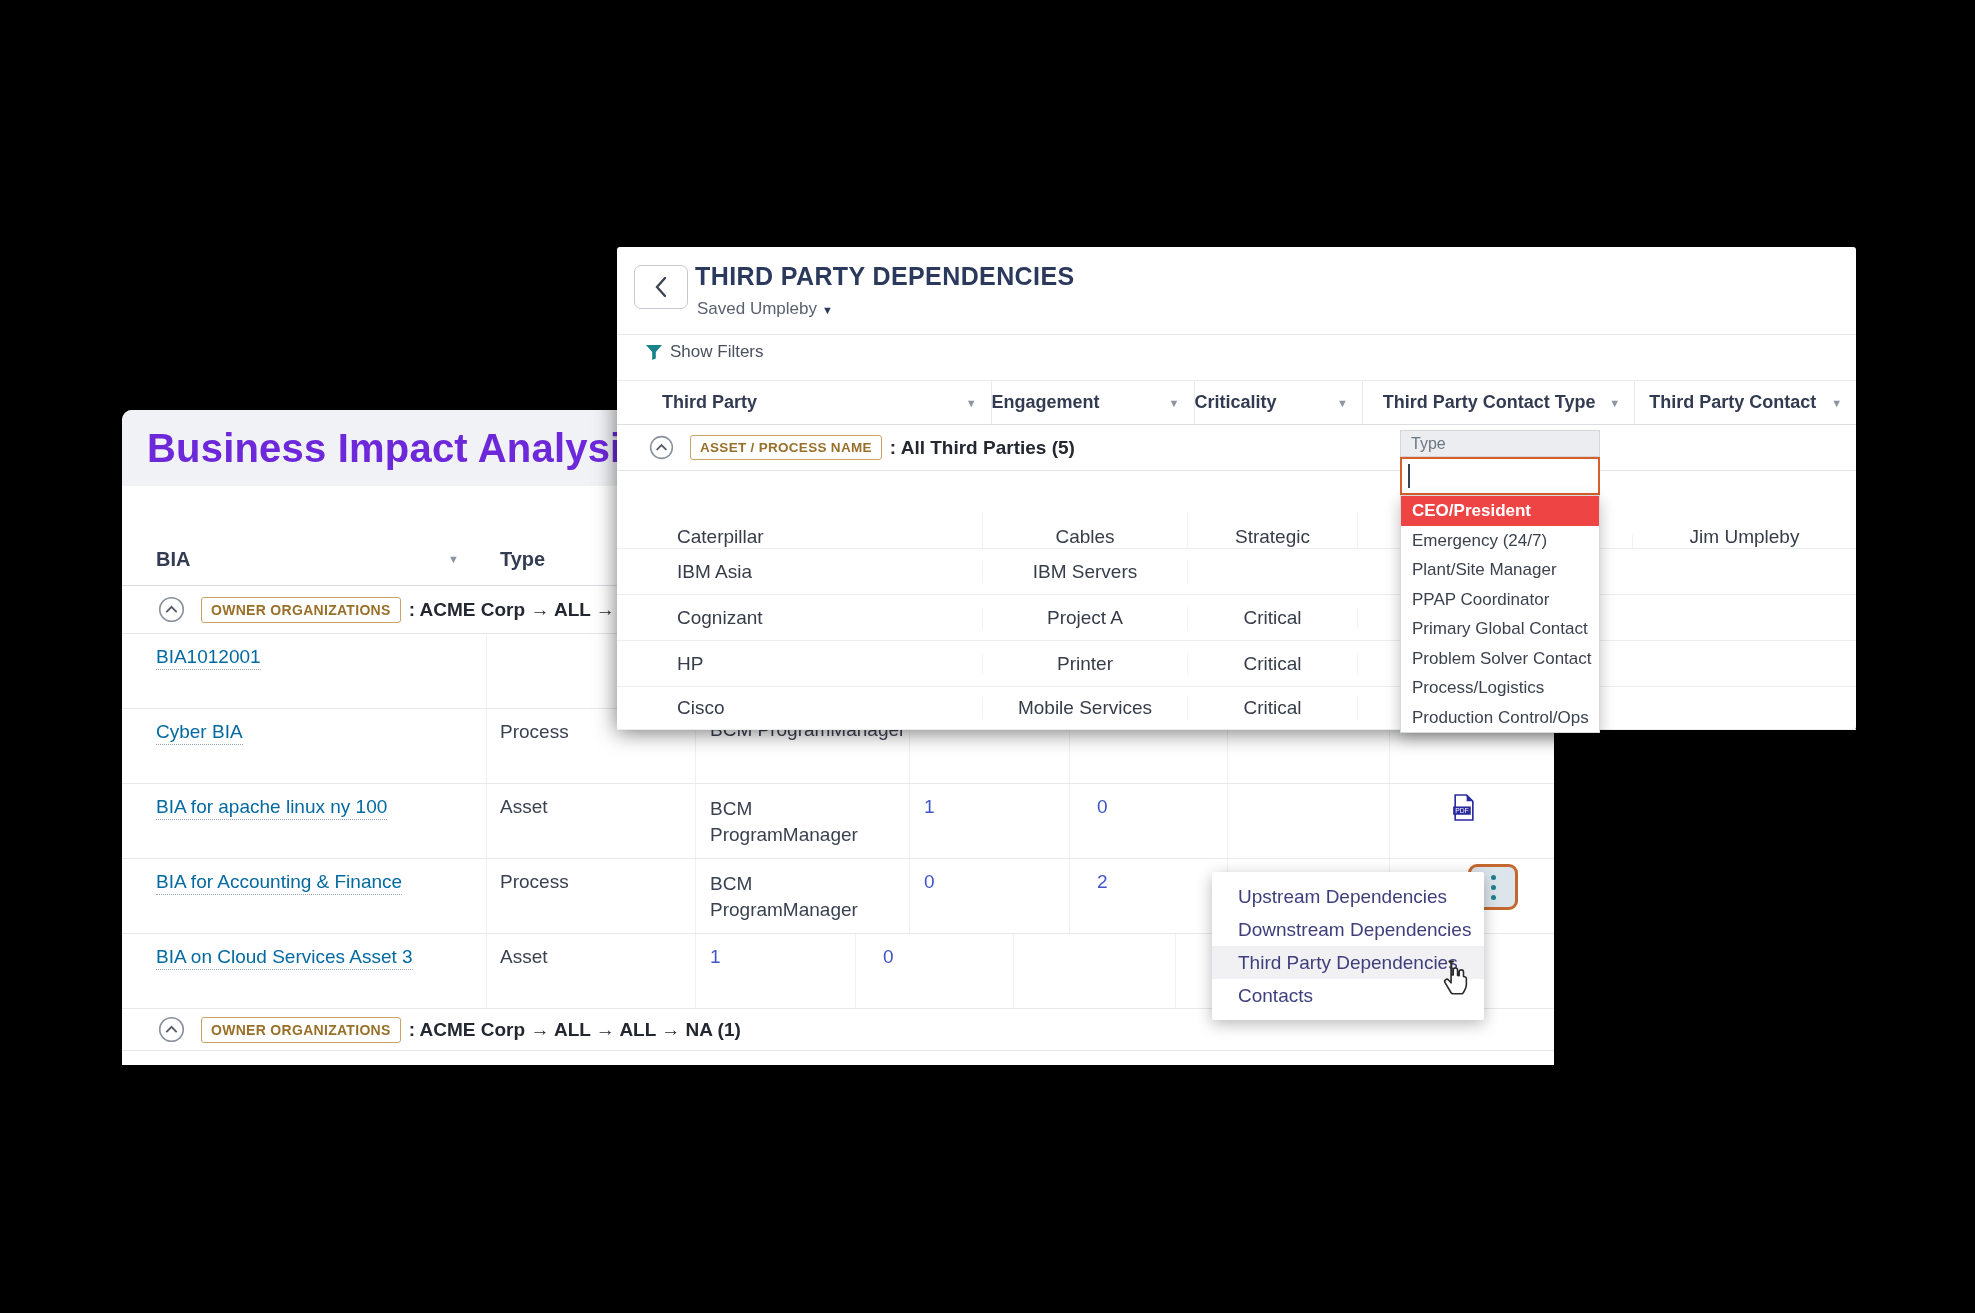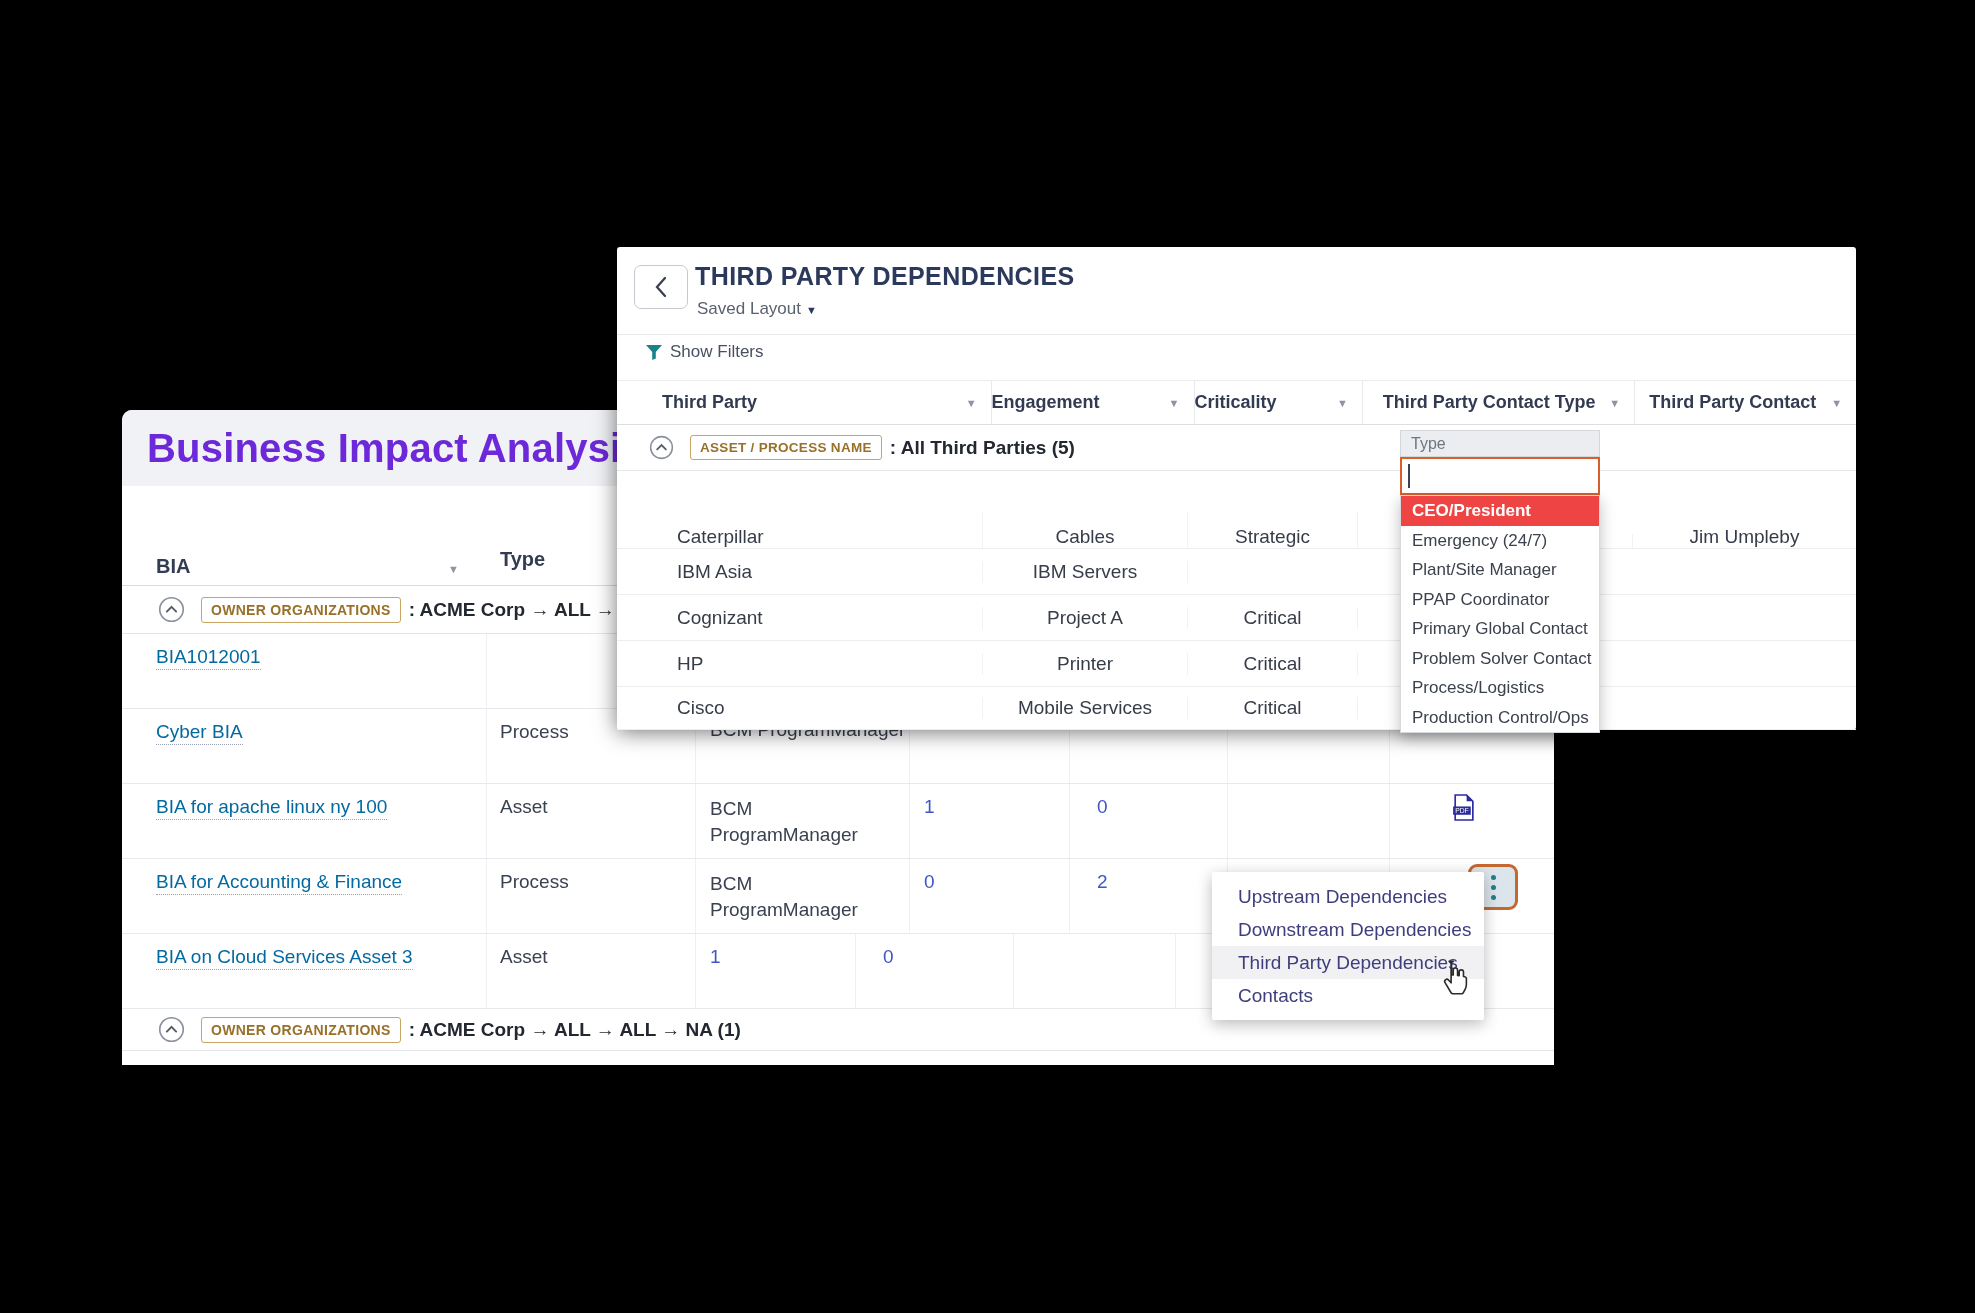--- a/index.html
+++ b/index.html
@@ -10,21 +10,21 @@
   
   .bia-panel{position:absolute;left:122px;top:410px;width:1432px;height:655px;
              background:#fff;border-radius:10px 0 0 0;z-index:1;}
   .bia-strip{height:76px;background:#f1f2f5;border-radius:10px 0 0 0;
              display:flex;align-items:center;padding-left:25px;box-sizing:border-box;}
   .bia-title{font-size:40px;font-weight:600;color:#6d28d9;letter-spacing:.2px;}
   .bia-caret{margin-left:42px;color:#1a2050;font-size:21px;cursor:pointer;}
   .bia-gap{height:48px;}
 
   .brow,.bia-header,.group-row{display:flex;box-sizing:border-box;}
-  .c{box-sizing:border-box;border-right:1px solid #eef0f3;padding-top:12px;font-size:19px;color:#3a4150;align-items:center;}
+  .c{box-sizing:border-box;border-right:1px solid #eef0f3;padding-top:12px;font-size:19px;color:#3a4150;}
   .c1{width:365px;padding-left:34px;}
   .c2{width:209px;padding-left:13px;}
   .c3{width:214px;padding-left:14px;line-height:26px;}
   .c4{width:160px;padding-left:14px;}
   .c5{width:158px;padding-left:27px;}
   .c6{width:162px;}
   .c7{width:164px;border-right:none;padding-left:62px;padding-top:10px;}
 
   .bia-header{height:52px;border-bottom:1px solid #d8dbdf;}
   .bia-header .c{padding-top:14px;font-size:20px;font-weight:700;color:#333c52;border-right:none;}
@@ -212,21 +212,21 @@
   </div>
 
   <section class="tpd-panel">
     <div class="back-btn">
       <svg width="14" height="22" viewBox="0 0 14 22">
         <path d="M11 2L3 11l8 9" fill="none" stroke="#3a4150" stroke-width="2.3" stroke-linecap="round"></path>
       </svg>
     </div>
     <div class="tpd-title">THIRD PARTY DEPENDENCIES</div>
     <div class="saved-layout">
-      <span>Saved Layout</span><span class="sl-caret">▼</span>
+      <span>Saved Umpleby</span><span class="sl-caret">▼</span>
     </div>
     <div class="tpd-hborder"></div>
 
     <div class="show-filters">
       <svg width="18" height="18" viewBox="0 0 18 18">
         <path d="M1 2h16l-6.2 7v6.6l-3.6 1.4V9z" fill="#17848c"></path>
       </svg>
       <span>Show Filters</span>
     </div>
 

